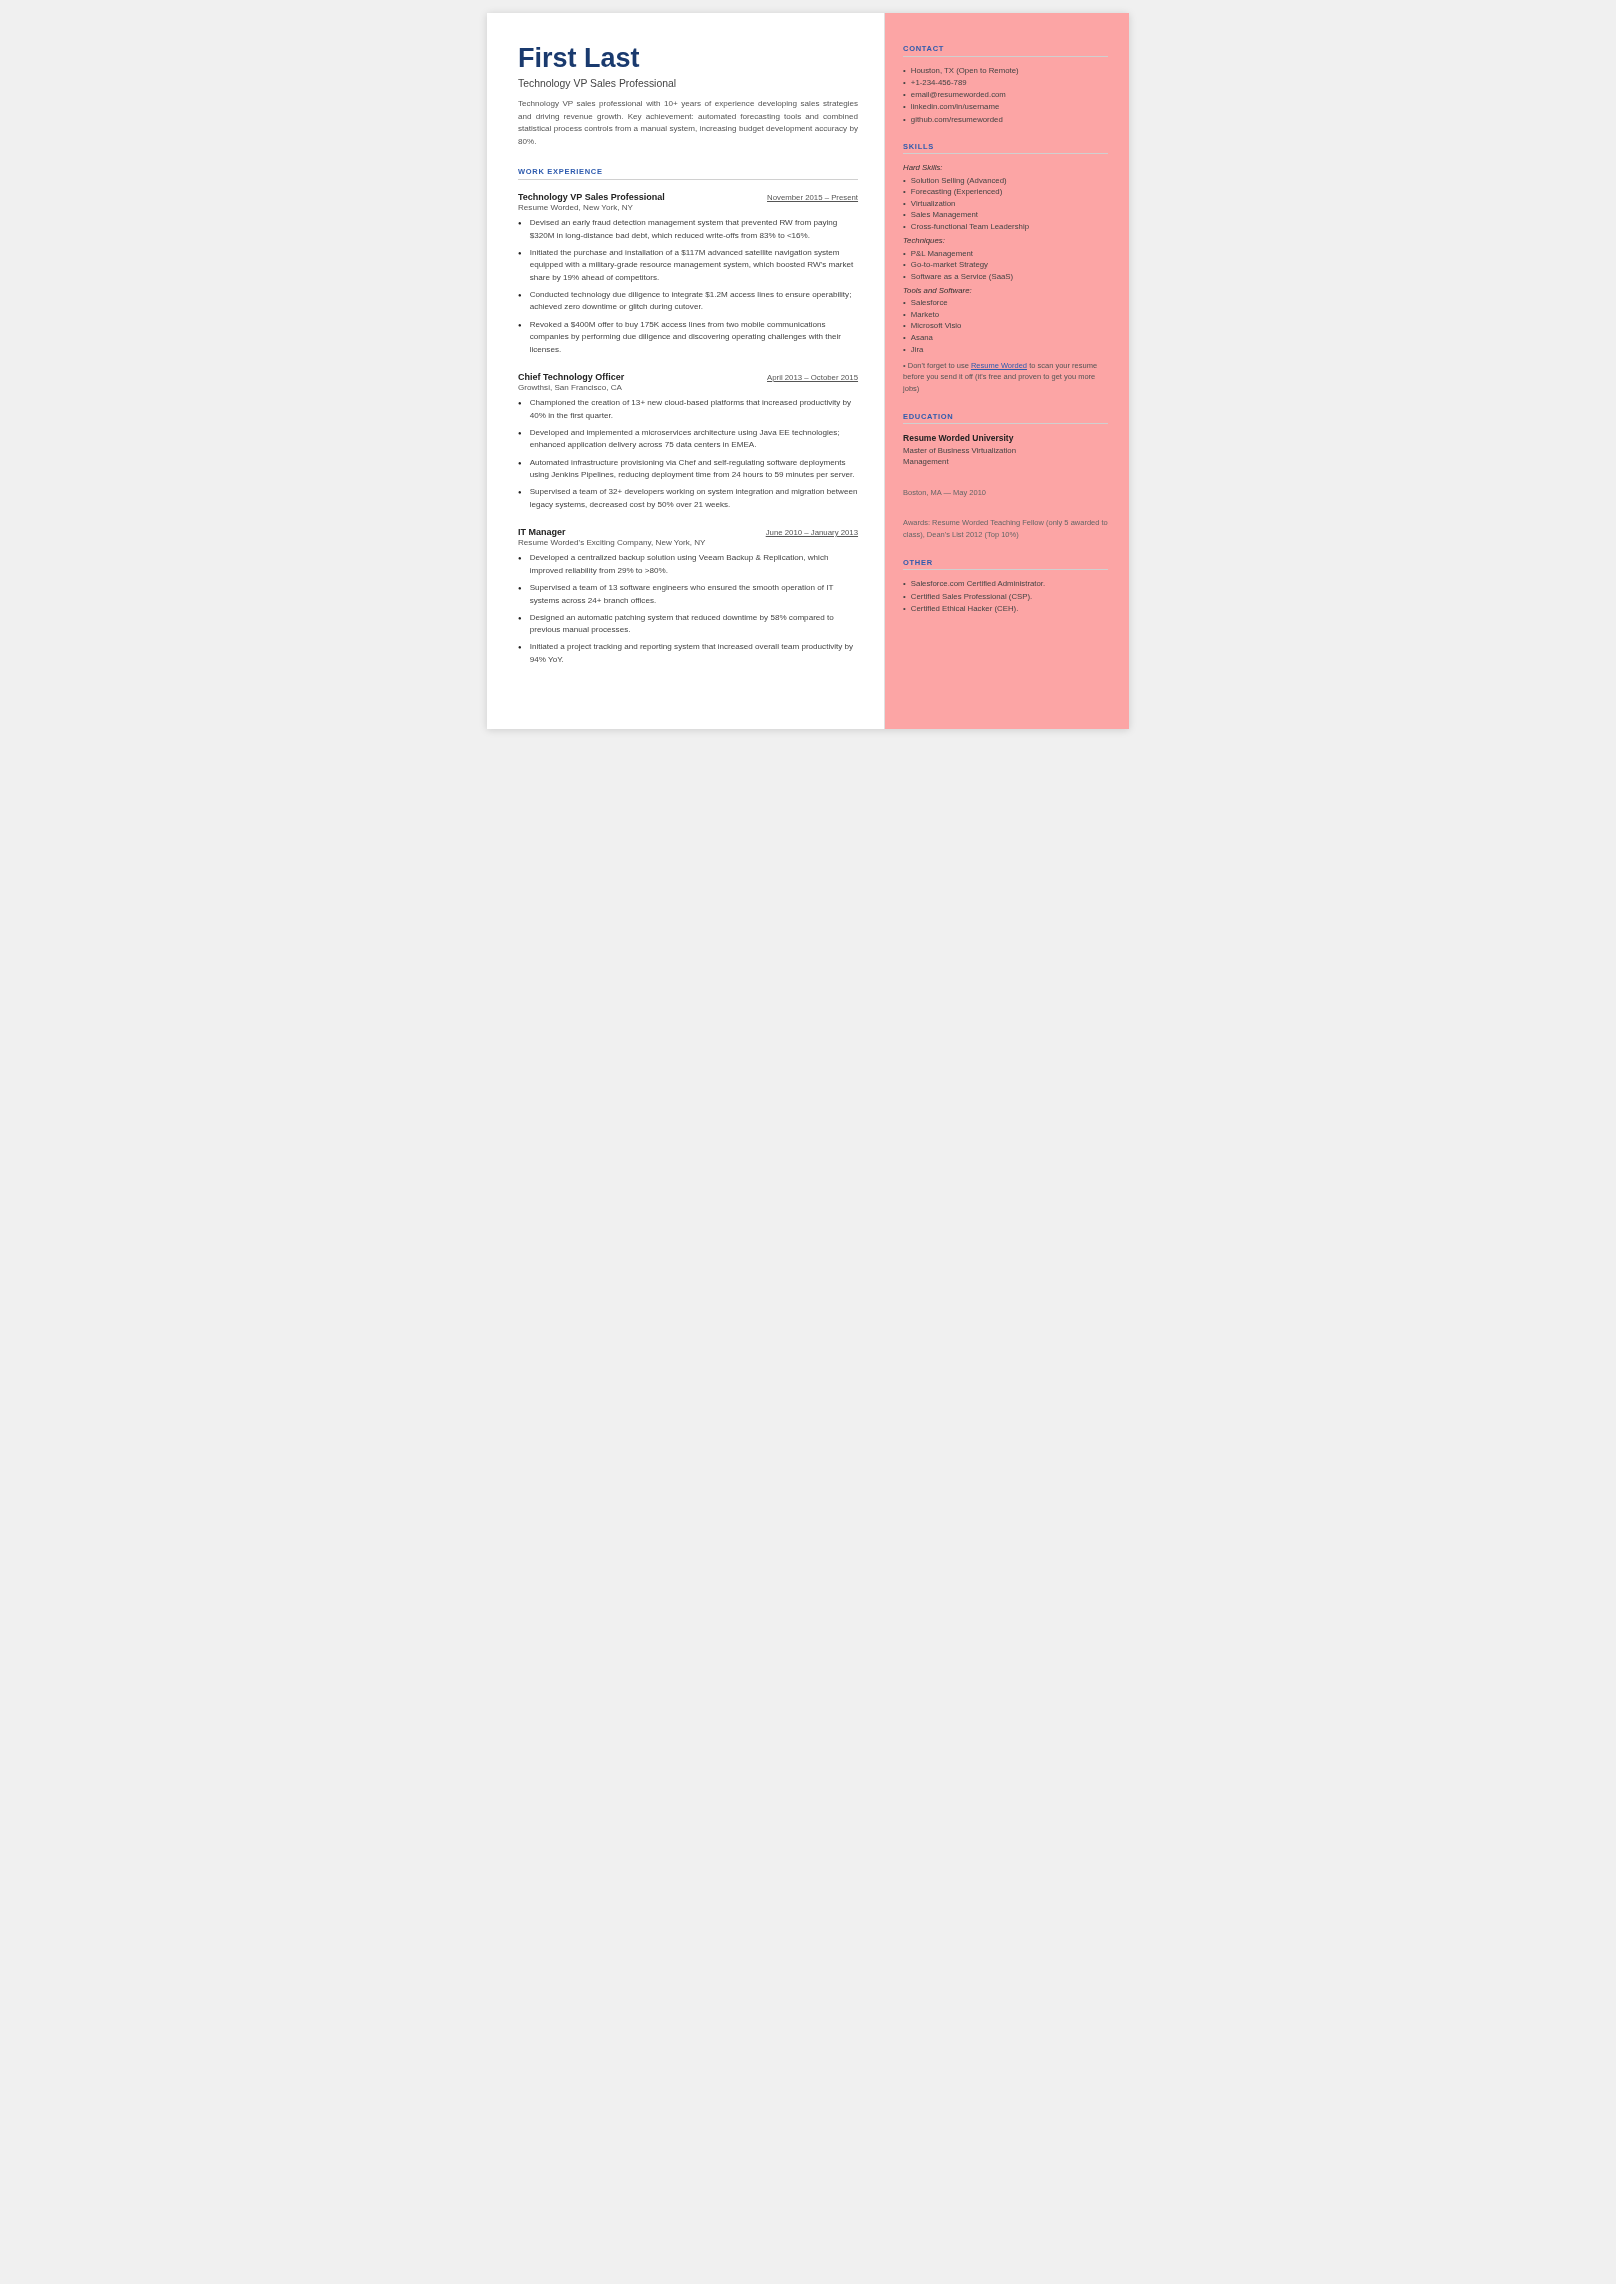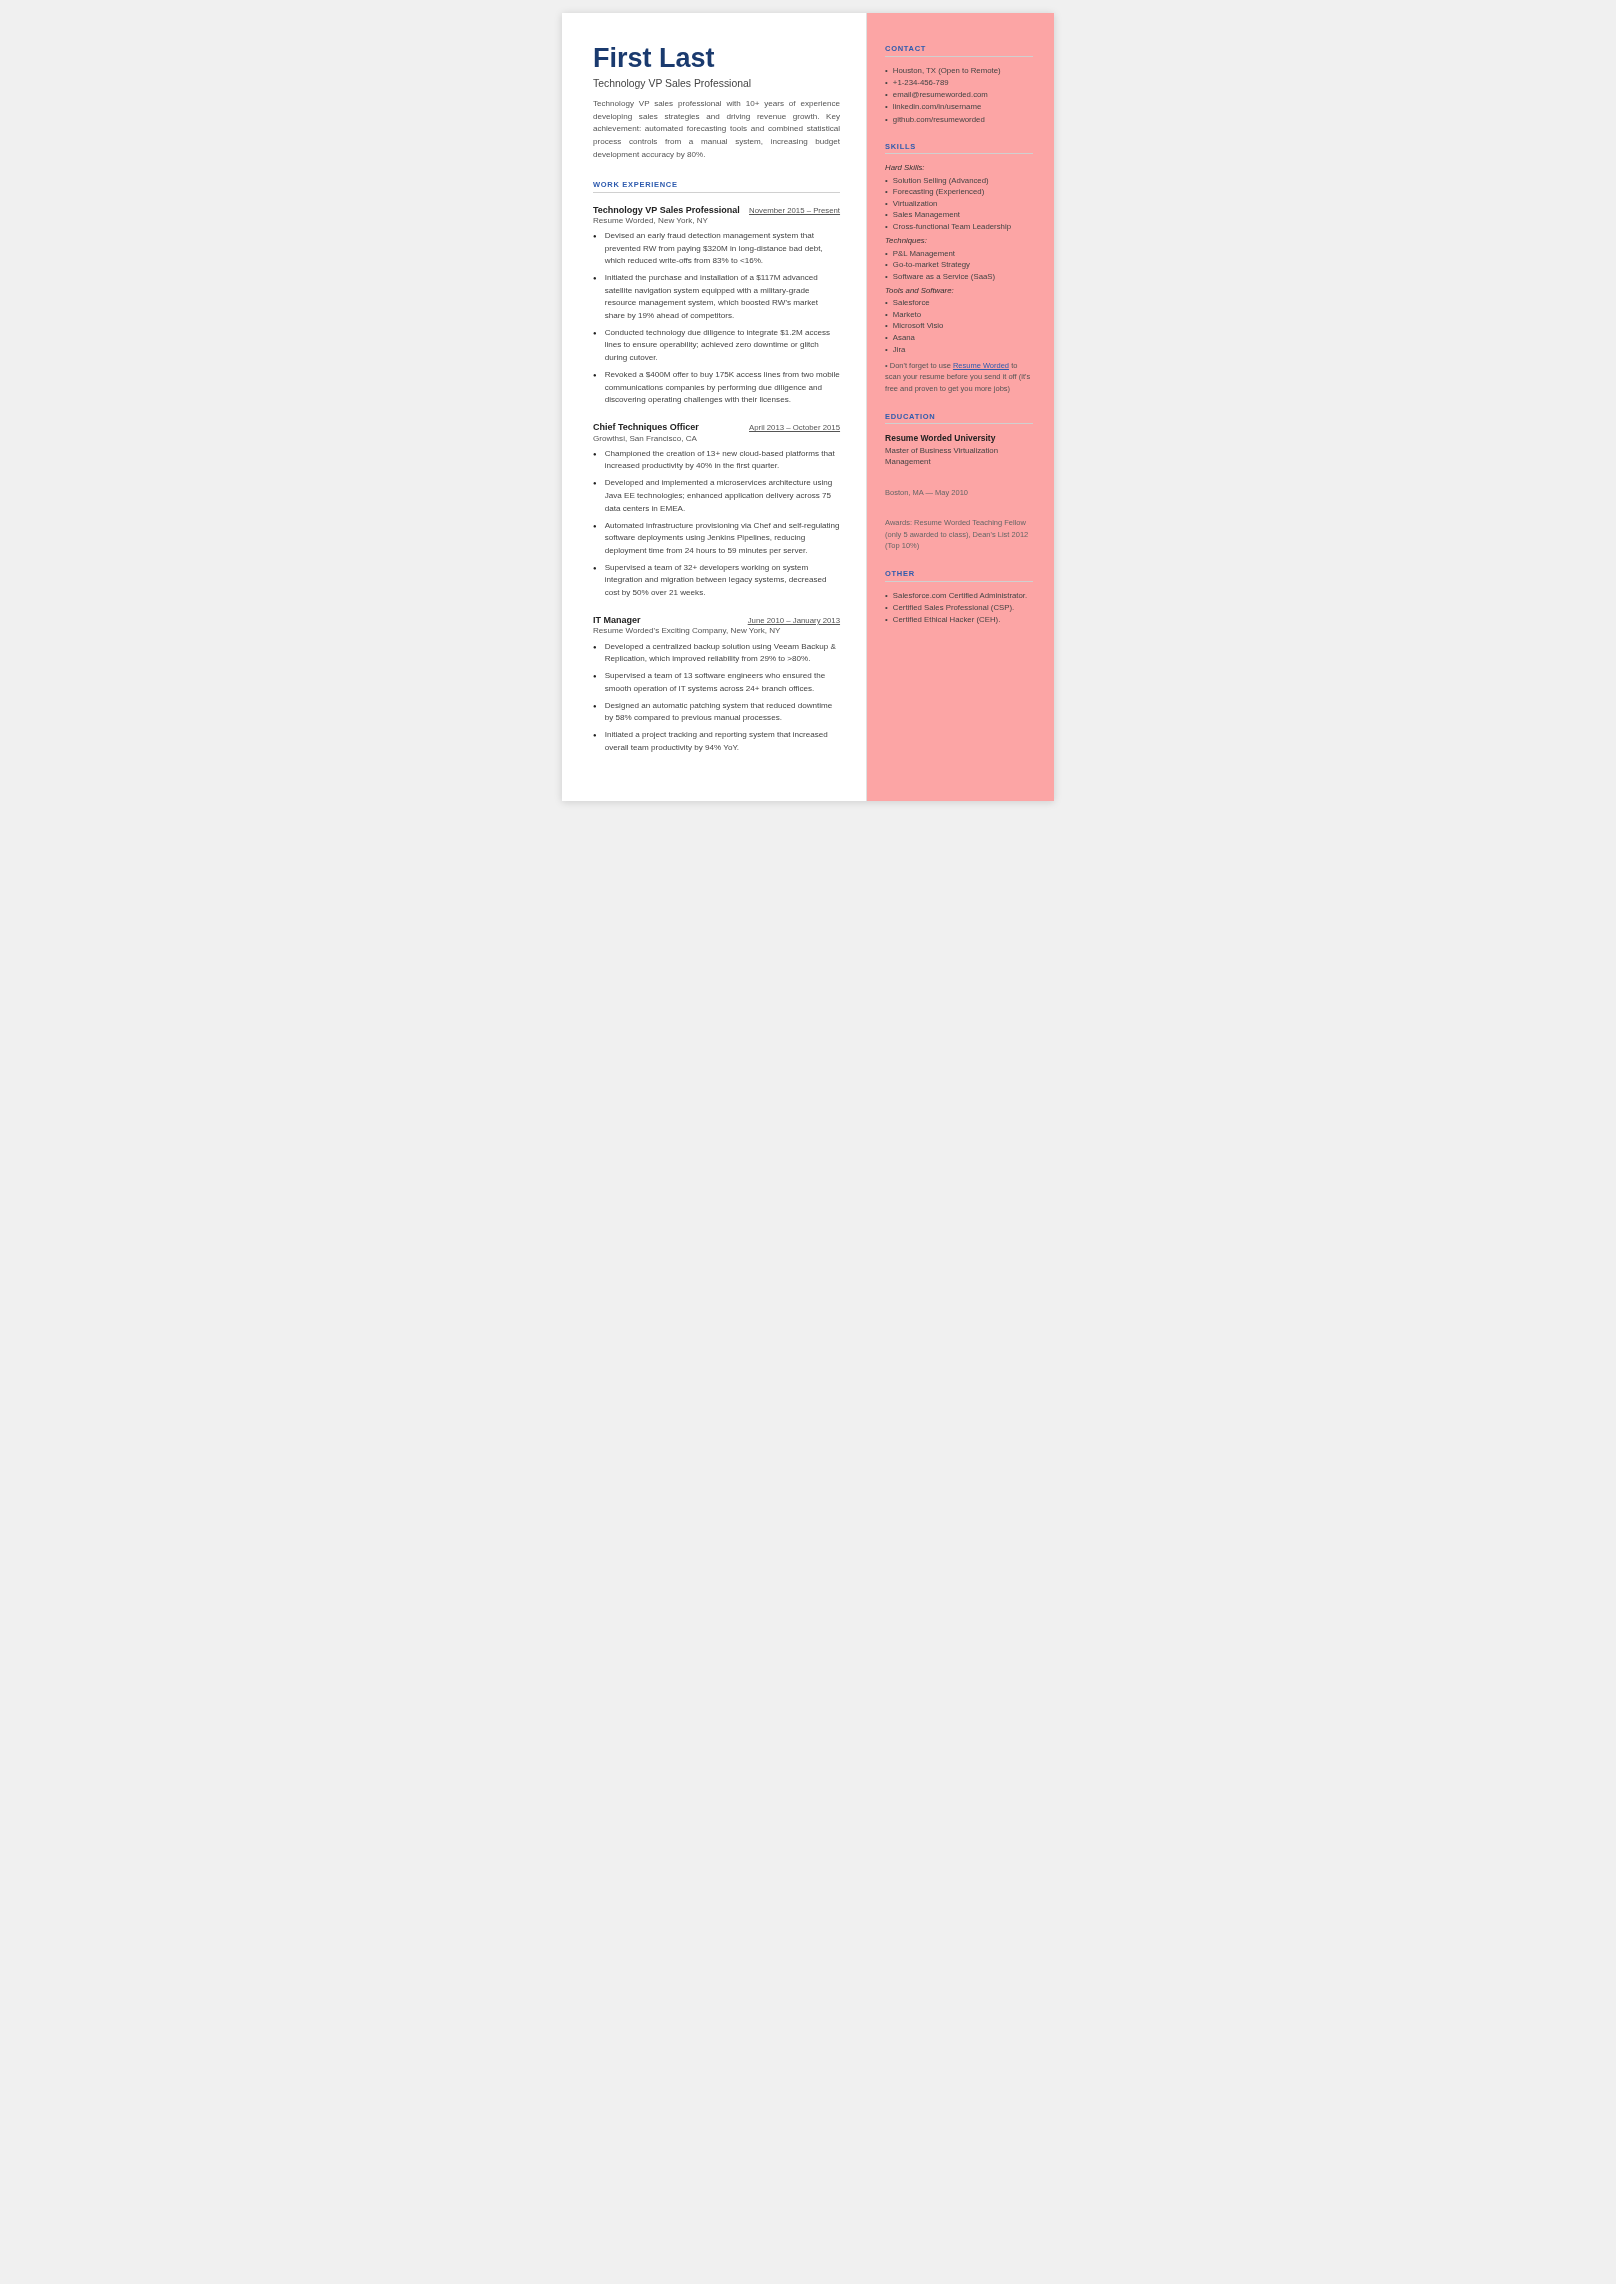--- a/index.html
+++ b/index.html
@@ -7,21 +7,21 @@
       font-family: 'Arial', 'Helvetica', sans-serif;
       background: #f0f0f0;
       display: flex;
       justify-content: center;
       align-items: flex-start;
       min-height: 100vh;
       padding: 13px;
     }
     .resume-page {
       background: #ffffff;
-      width: 492px;
+      width: 642px;
       min-height: 716px;
       display: flex;
       flex-direction: row;
       box-shadow: 0 1.3px 7.8px rgba(0,0,0,0.15);
     }
     
     .left-col {
       flex: 1 1 60%;
       padding: 31px 26px 31px 31px;
       border-right: 0.7px solid #e0e0e0;
@@ -209,21 +209,21 @@
         <ul class="job-bullets">
           <li>Devised an early fraud detection management system that prevented RW from paying $320M in long-distance bad debt, which reduced write-offs from 83% to &lt;16%.</li>
           <li>Initiated the purchase and installation of a $117M advanced satellite navigation system equipped with a military-grade resource management system, which boosted RW's market share by 19% ahead of competitors.</li>
           <li>Conducted technology due diligence to integrate $1.2M access lines to ensure operability; achieved zero downtime or glitch during cutover.</li>
           <li>Revoked a $400M offer to buy 175K access lines from two mobile communications companies by performing due diligence and discovering operating challenges with their licenses.</li>
         </ul>
       </div>
 
       <div class="job-block">
         <div class="job-header">
-          <span class="job-title">Chief Techniques Officer</span>
+          <span class="job-title">Chief Technology Officer</span>
           <span class="job-dates">April 2013 – October 2015</span>
         </div>
         <div class="job-company">Growthsi, San Francisco, CA</div>
         <ul class="job-bullets">
           <li>Championed the creation of 13+ new cloud-based platforms that increased productivity by 40% in the first quarter.</li>
           <li>Developed and implemented a microservices architecture using Java EE technologies; enhanced application delivery across 75 data centers in EMEA.</li>
           <li>Automated infrastructure provisioning via Chef and self-regulating software deployments using Jenkins Pipelines, reducing deployment time from 24 hours to 59 minutes per server.</li>
           <li>Supervised a team of 32+ developers working on system integration and migration between legacy systems, decreased cost by 50% over 21 weeks.</li>
         </ul>
       </div>

